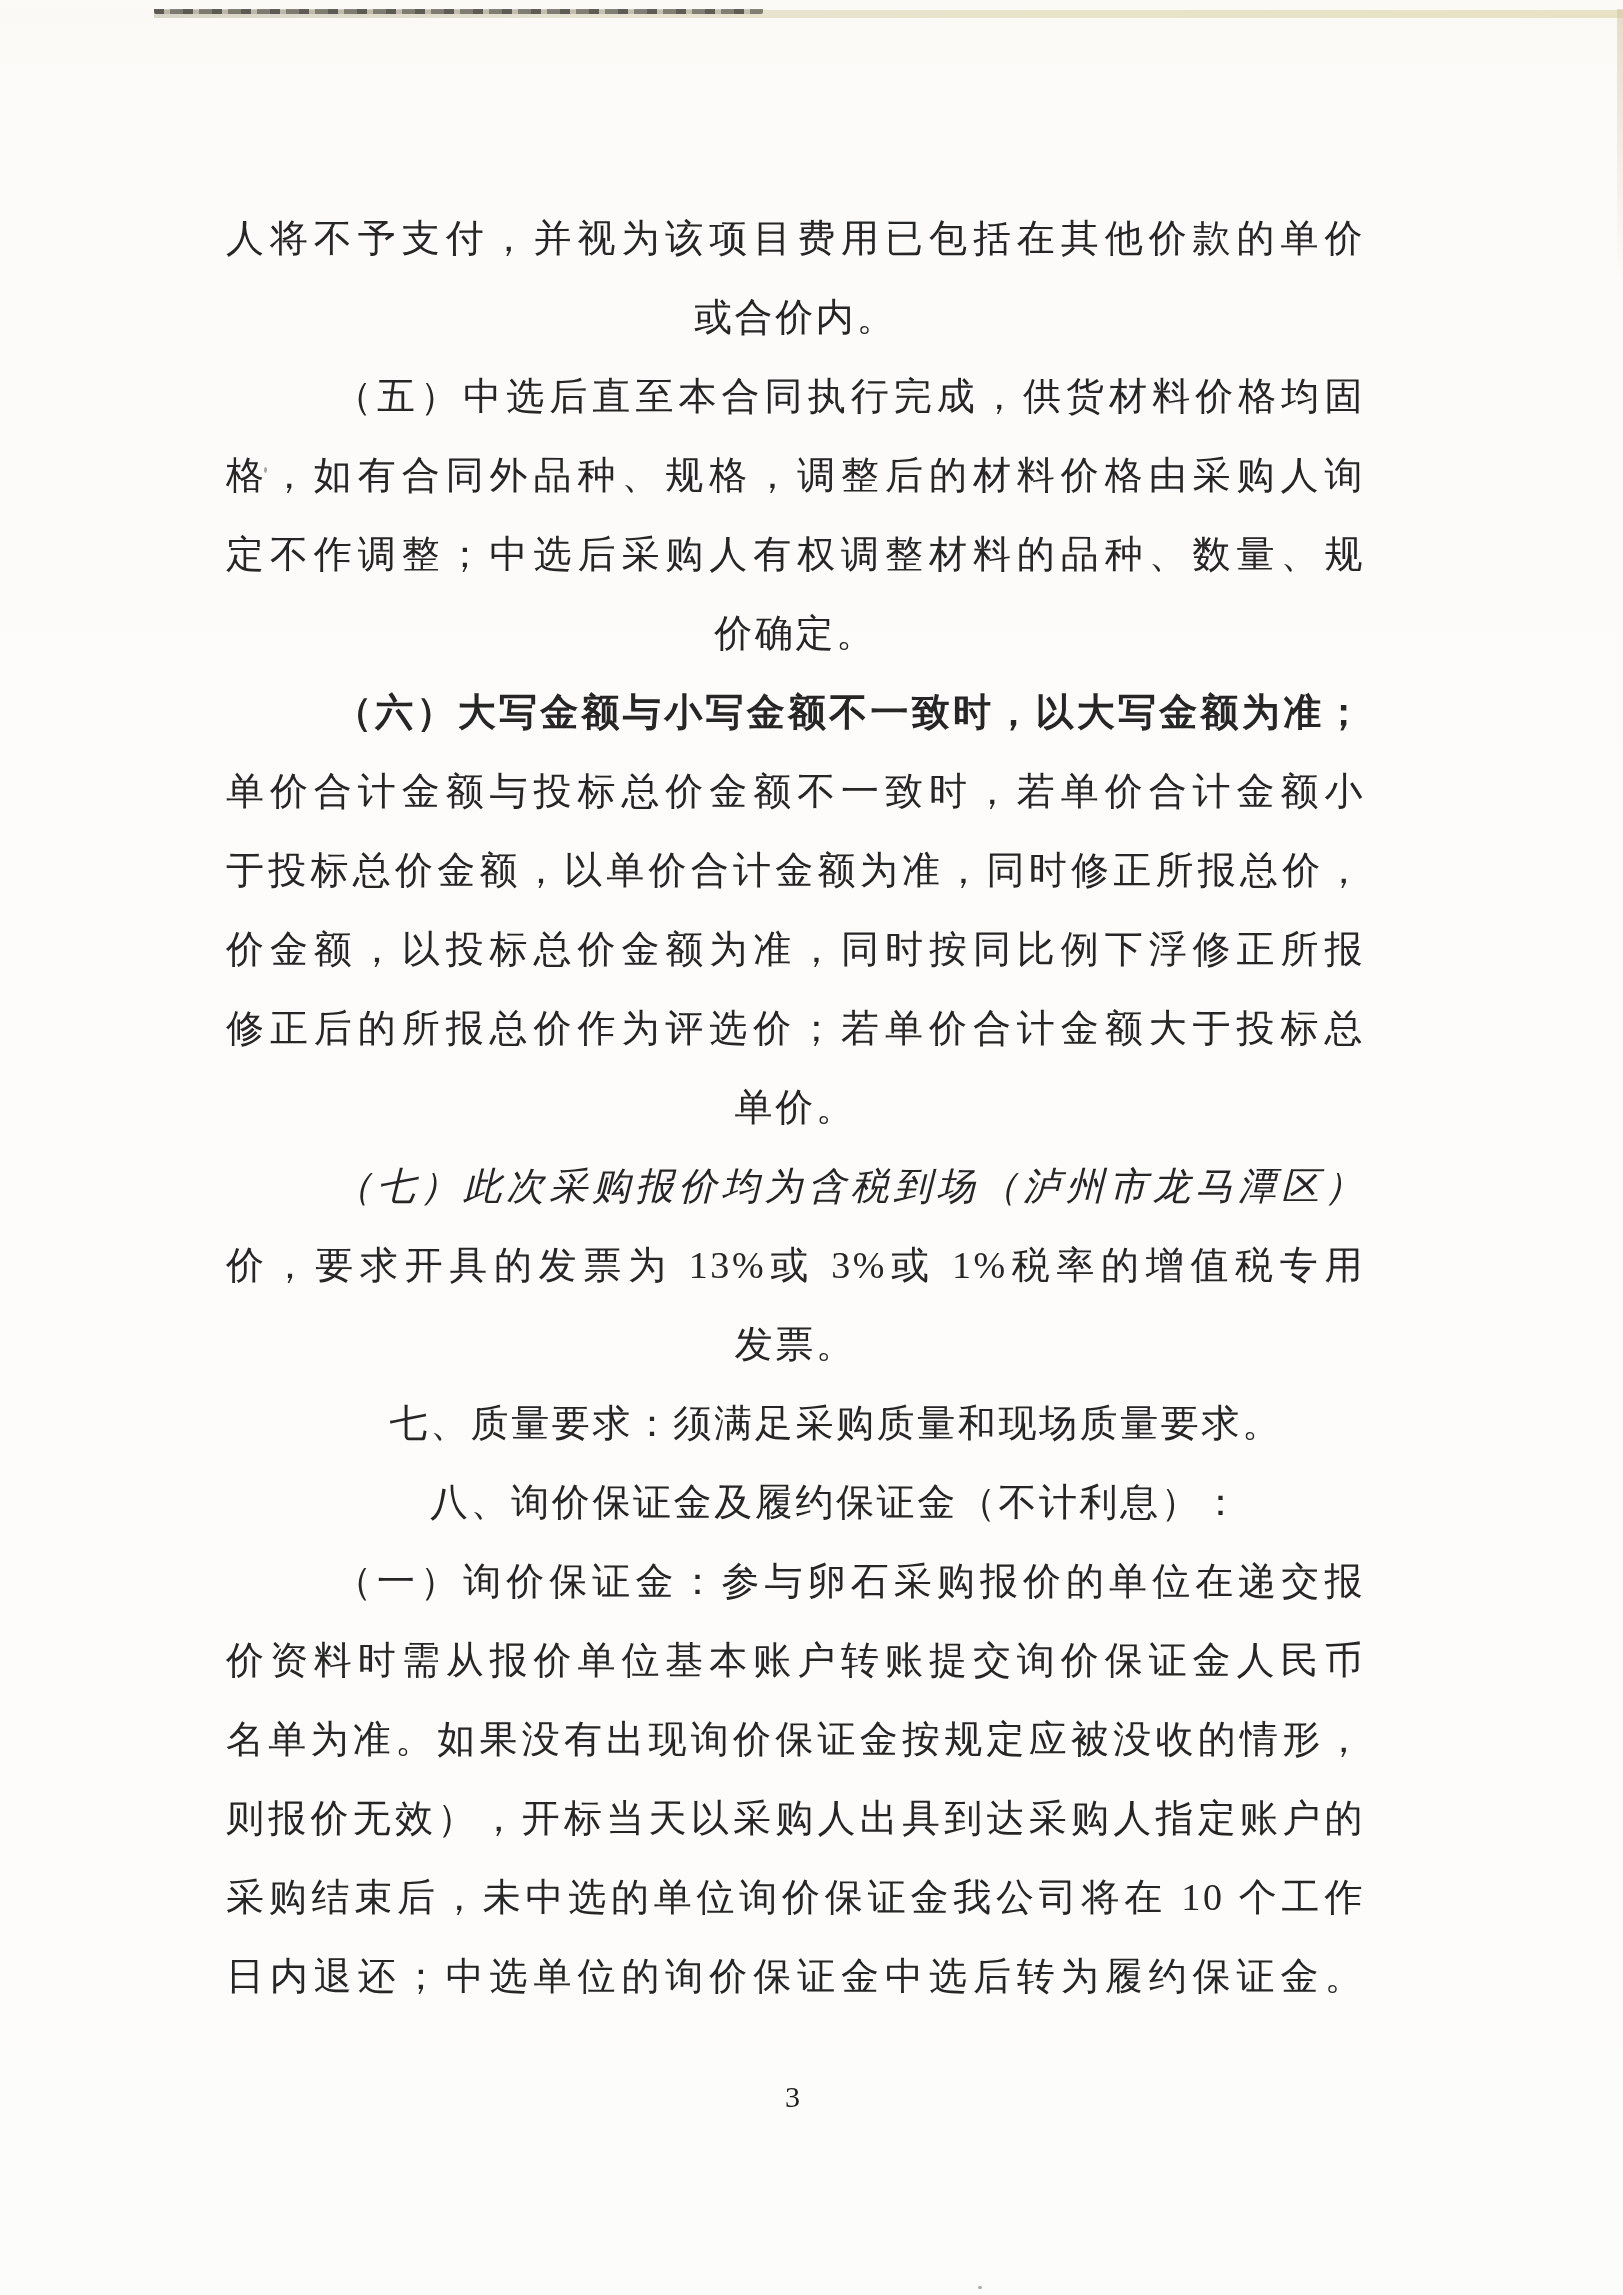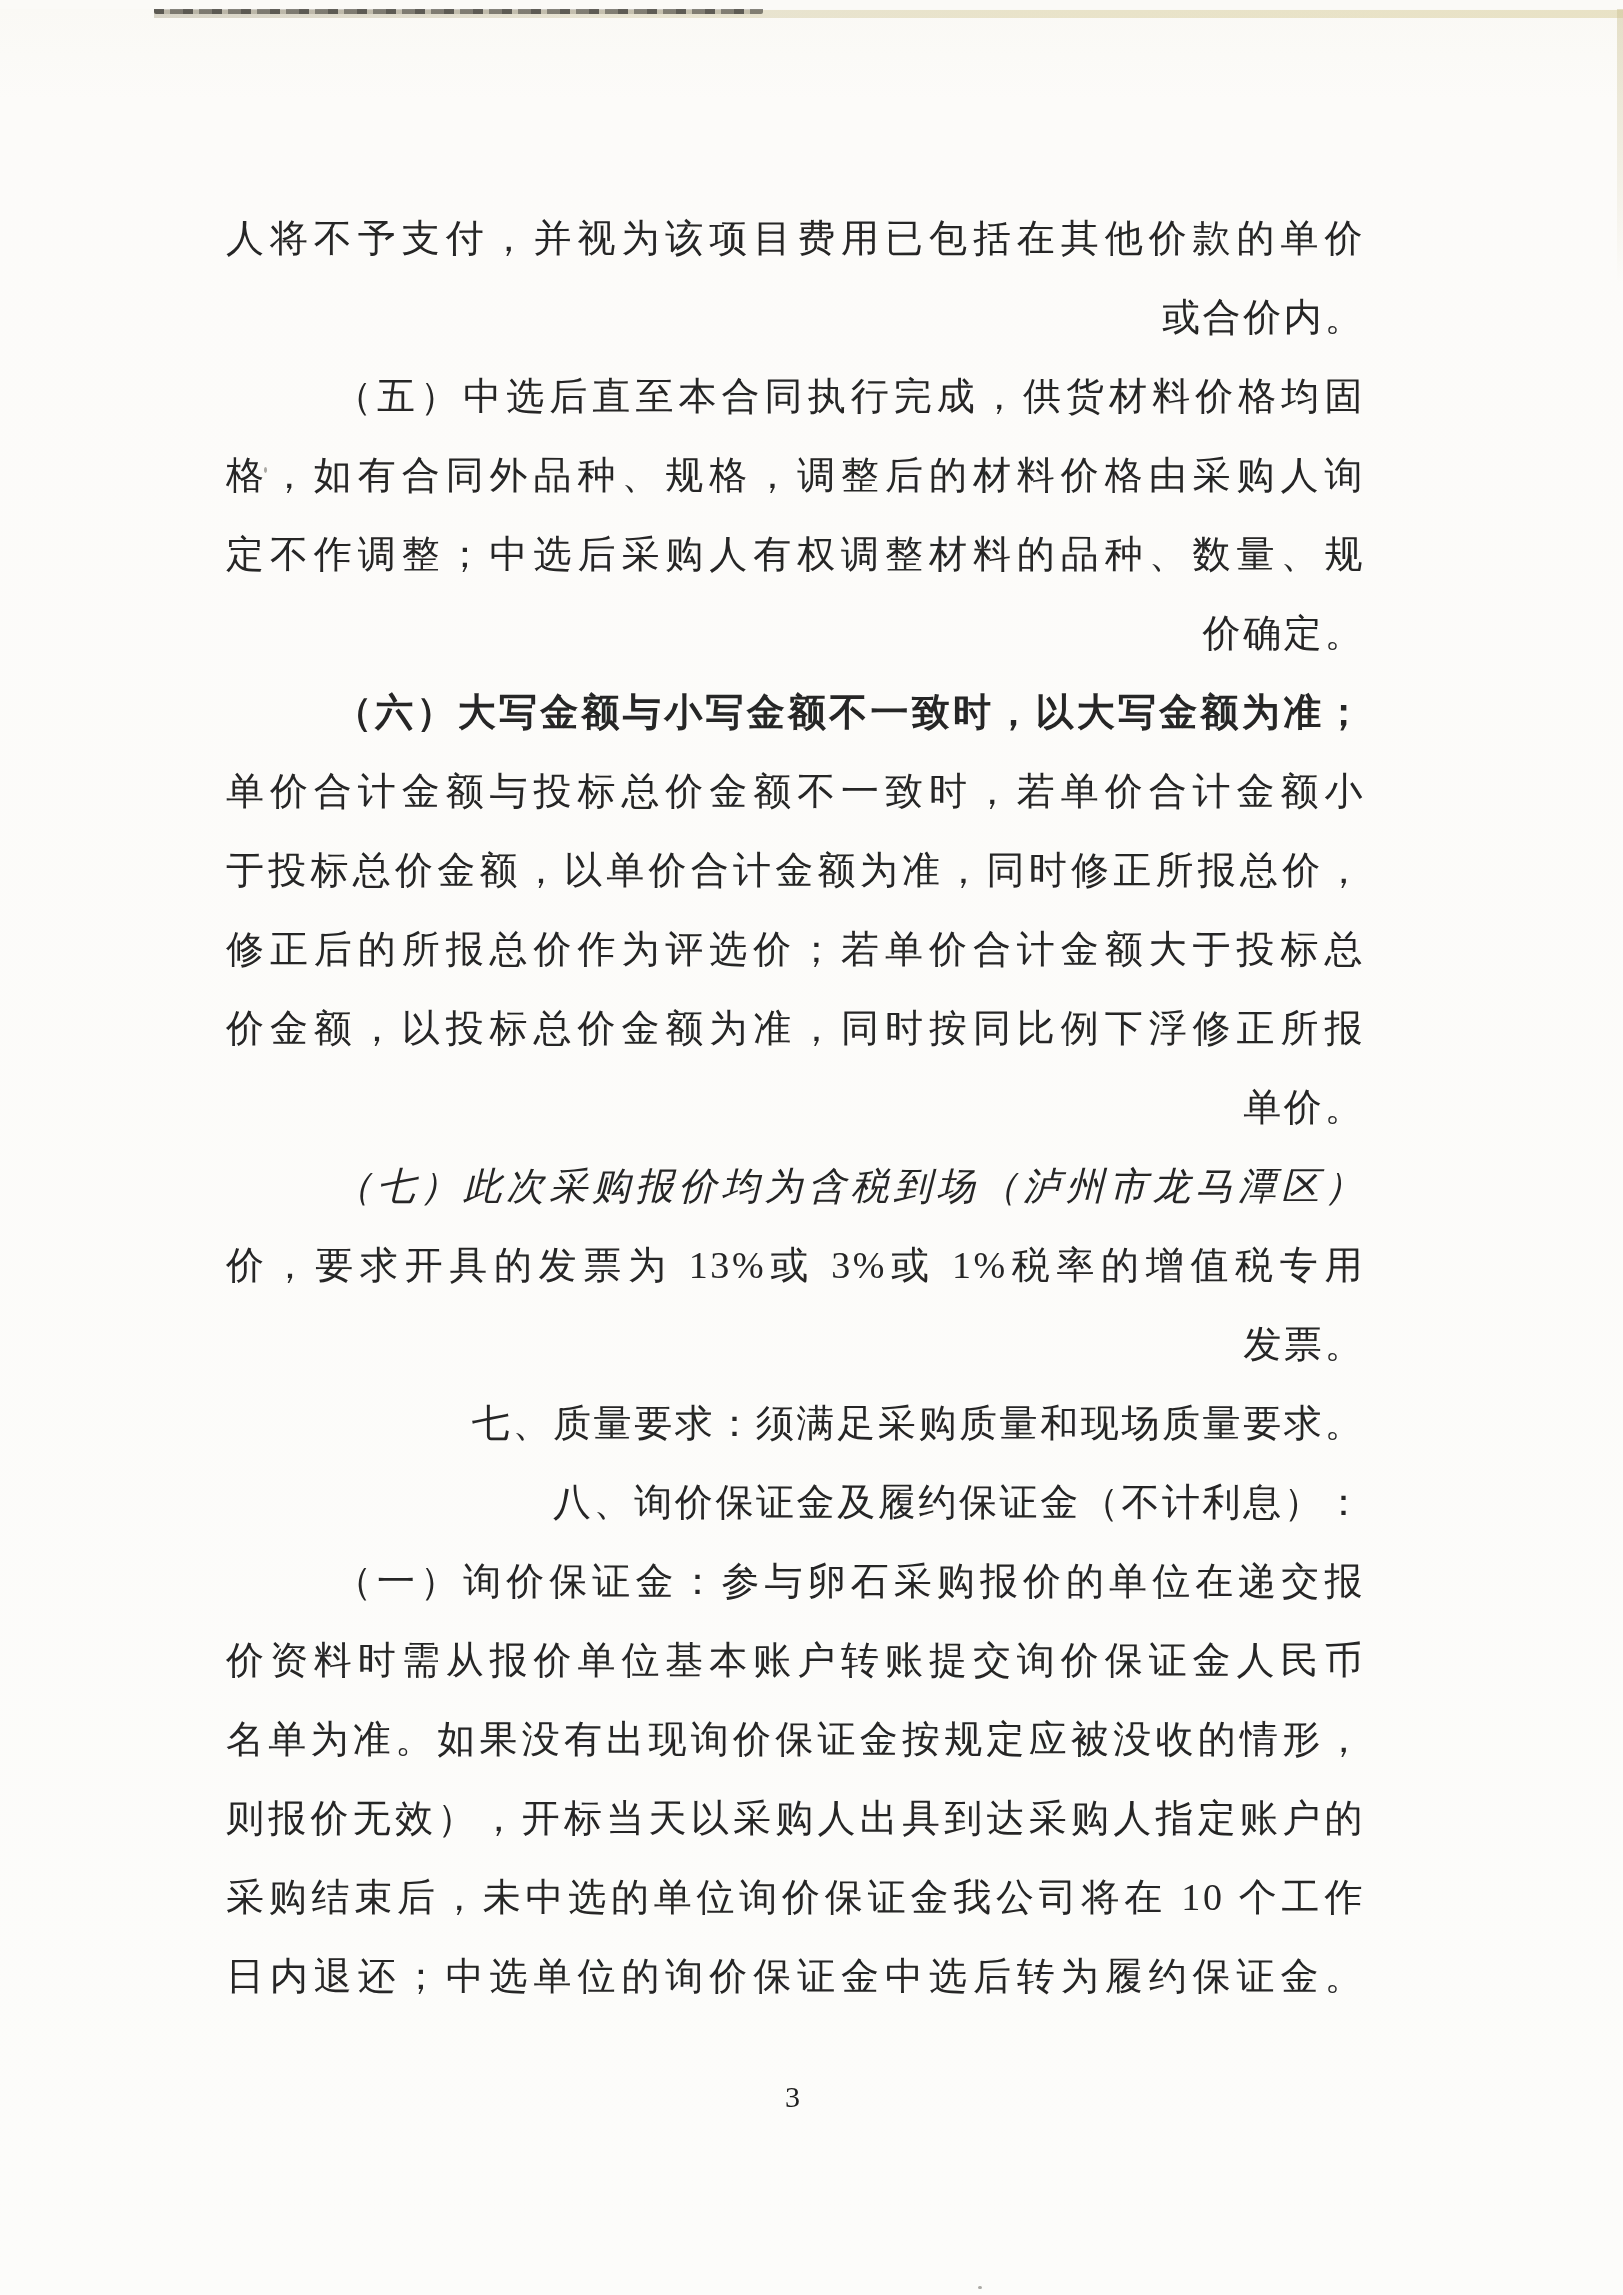--- a/index.html
+++ b/index.html
@@ -50,21 +50,21 @@
     left: 226px; top: 190px;
     width: 1139px;
     color: #262626;
   }
   .line {
     height: 79px;
     line-height: 79px;
     font-size: 38px;
     letter-spacing: 2.6px;
     white-space: nowrap;
-    text-align: right;
+    text-align: center;
   }
   .line.just {
     white-space: normal;
     text-align: justify;
     text-align-last: justify;
     text-justify: inter-character;
   }
   .b { font-weight: normal; }
   .page-number {
     position: absolute;
@@ -92,22 +92,22 @@
   <div class="doc-body">
       <div class="line just"><span>人将不予支付，并视为该项目费用已包括在其他价款的单价</span></div>
       <div class="line"><span>或合价内。</span></div>
       <div class="line just" style="padding-left: 108px;"><span>（五）中选后直至本合同执行完成，供货材料价格均固</span></div>
       <div class="line just"><span>格，如有合同外品种、规格，调整后的材料价格由采购人询</span></div>
       <div class="line just"><span>定不作调整；中选后采购人有权调整材料的品种、数量、规</span></div>
       <div class="line"><span>价确定。</span></div>
       <div class="line just" style="padding-left: 108px; font-weight: bold;"><span>（六）大写金额与小写金额不一致时，以大写金额为准；</span></div>
       <div class="line just"><span>单价合计金额与投标总价金额不一致时，若单价合计金额小</span></div>
       <div class="line just"><span>于投标总价金额，以单价合计金额为准，同时修正所报总价，</span></div>
+      <div class="line just"><span>价金额，以投标总价金额为准，同时按同比例下浮修正所报</span></div>
       <div class="line just"><span>修正后的所报总价作为评选价；若单价合计金额大于投标总</span></div>
-      <div class="line just"><span>价金额，以投标总价金额为准，同时按同比例下浮修正所报</span></div>
       <div class="line"><span>单价。</span></div>
       <div class="line just" style="padding-left: 108px; font-style: italic;"><span>（七）此次采购报价均为含税到场（泸州市龙马潭区）</span></div>
       <div class="line just"><span>价，要求开具的发票为 </span><span class="b">13%</span><span>或 </span><span class="b">3%</span><span>或 </span><span class="b">1%</span><span>税率的增值税专用</span></div>
       <div class="line"><span>发票。</span></div>
       <div class="line" style="padding-left: 81px;"><span class="b">七、质量要求：</span><span>须满足采购质量和现场质量要求。</span></div>
       <div class="line" style="padding-left: 81px;"><span class="b">八、询价保证金及履约保证金（不计利息）：</span></div>
       <div class="line just" style="padding-left: 108px;"><span>（一）询价保证金：参与卵石采购报价的单位在递交报</span></div>
       <div class="line just"><span>价资料时需从报价单位基本账户转账提交询价保证金人民币</span></div>
       <div class="line just"><span>名单为准。如果没有出现询价保证金按规定应被没收的情形，</span></div>
       <div class="line just"><span>则报价无效），开标当天以采购人出具到达采购人指定账户的</span></div>

